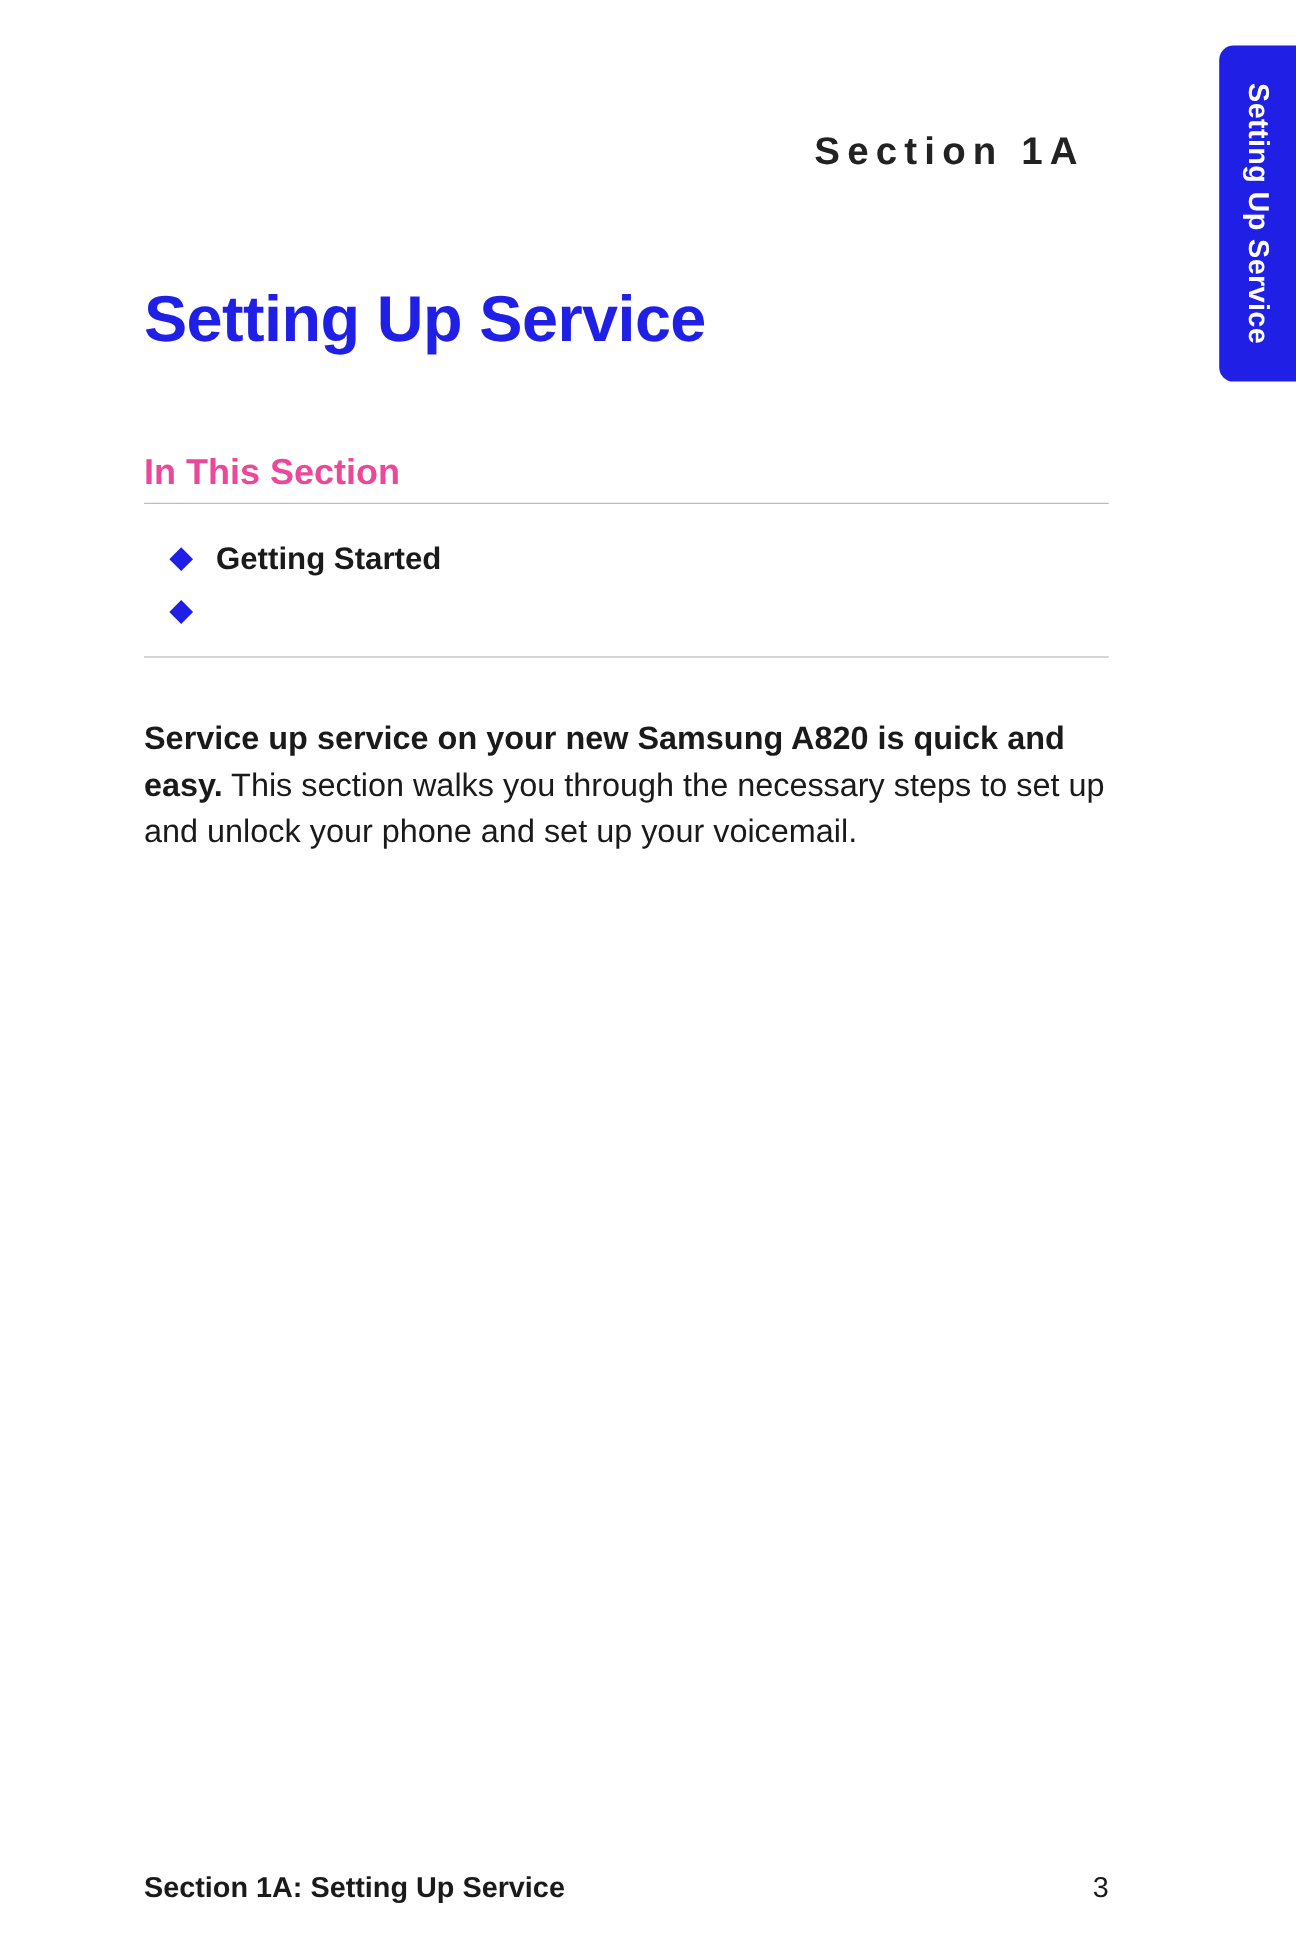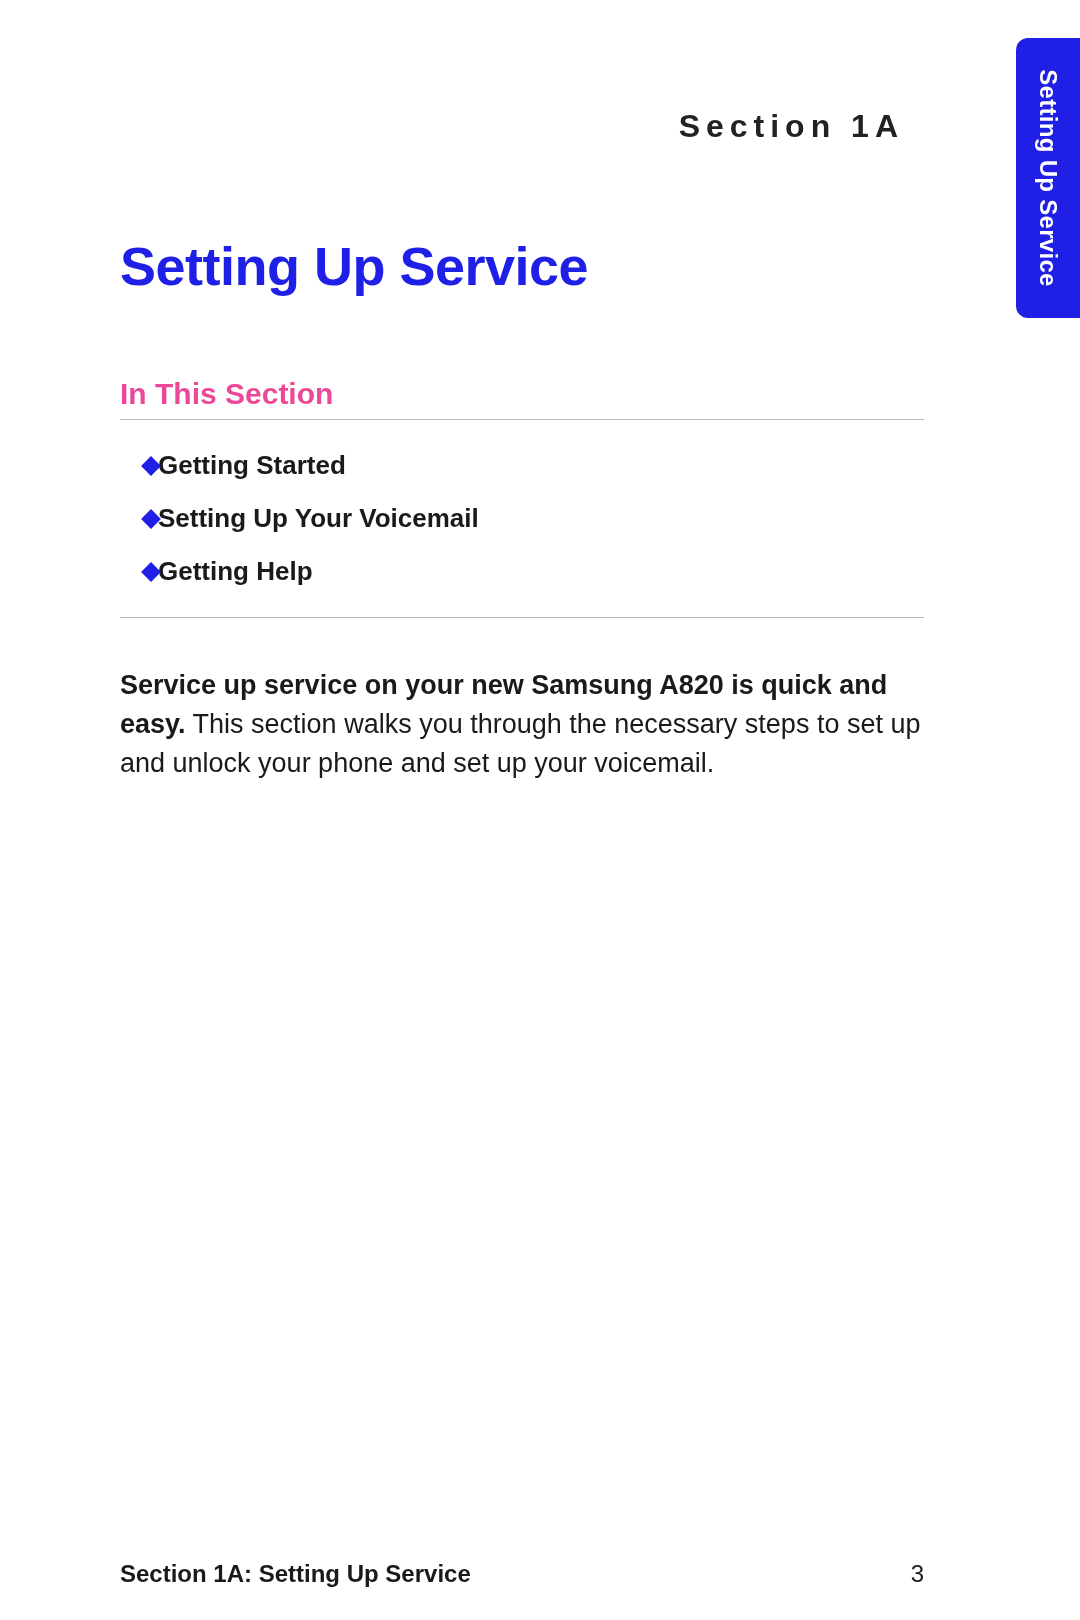--- a/index.html
+++ b/index.html
@@ -3,21 +3,21 @@
   <meta charset="utf-8">
   <style>
     * { margin: 0; padding: 0; box-sizing: border-box; }
     html, body { width: 1080px; height: 1620px; background: #fff; font-family: "Segoe UI", "Myriad Pro", Arial, sans-serif; position: relative; color: #1a1a1a; }
     .page { position: relative; width: 1044px; height: 1620px; padding: 80px 120px 60px 120px; margin-top: 28px; }
     .section-label { text-align: right; font-size: 32px; font-weight: 700; letter-spacing: 6px; color: #222; padding-right: 20px; }
     .heading { color: #1f1fe6; font-size: 54px; font-weight: 700; margin-top: 90px; letter-spacing: -0.5px; }
     .subheading { font-size: 30px; font-weight: 700; margin-top: 80px; color: #ec4899; }
     hr.rule { border: none; border-top: 1px solid #bbb; margin-top: 8px; }
     .toc { margin-top: 30px; }
-    .toc-item { display: flex; align-items: center; margin: 22px 0 22px 24px; font-size: 26px; font-weight: 700; color: #1a1a1a; }
+    .toc-item { display: flex; align-items: center; gap: 22px; margin: 22px 0 22px 24px; font-size: 26px; font-weight: 700; color: #1a1a1a; }
     .diamond-icon { width: 14px; height: 14px; transform: rotate(45deg); background: #1f1fe6; flex: 0 0 14px; }
     hr.rule2 { border: none; border-top: 1px solid #bbb; margin-top: 30px; }
     .body-text { margin-top: 48px; font-size: 27px; line-height: 1.45; color: #1a1a1a; }
     .body-bold { font-weight: 700; }
     .footer { position: absolute; bottom: 60px; left: 120px; right: 120px; display: flex; justify-content: space-between; align-items: flex-end; font-size: 24px; }
     .footer-left { font-weight: 700; }
     .footer-right { font-weight: 400; }
     .side-tab { position: absolute; top: 38px; right: 0; width: 64px; height: 280px; background: #1f1fe6; border-top-left-radius: 12px; border-bottom-left-radius: 12px; }
     .side-tab-text { position: absolute; top: 50%; left: 50%; transform: translate(-50%, -50%) rotate(90deg); transform-origin: center; color: #fff; font-weight: 700; font-size: 24px; white-space: nowrap; letter-spacing: 0.3px; }
   </style>
@@ -33,25 +33,20 @@
   <h2 class="subheading">In This Section</h2>
   <hr class="rule">
 
   <ul class="toc">
     <li class="toc-item">
       <span class="diamond-icon"></span>
       <span>Getting Started</span>
     </li>
     <li class="toc-item">
       <span class="diamond-icon"></span>
-      <span>Setting Up Your Voicemail</span>
-    </li>
-    <li class="toc-item">
-      <span class="diamond-icon"></span>
-      <span>Getting Help</span>
     </li>
   </ul>
 
   <hr class="rule2">
 
   <p class="body-text">
     <span class="body-bold">Service up service on your new Samsung A820 is quick and easy.</span><span> This section walks you through the necessary steps to set up and unlock your phone and set up your voicemail.</span>
   </p>
 
   <div class="footer">

